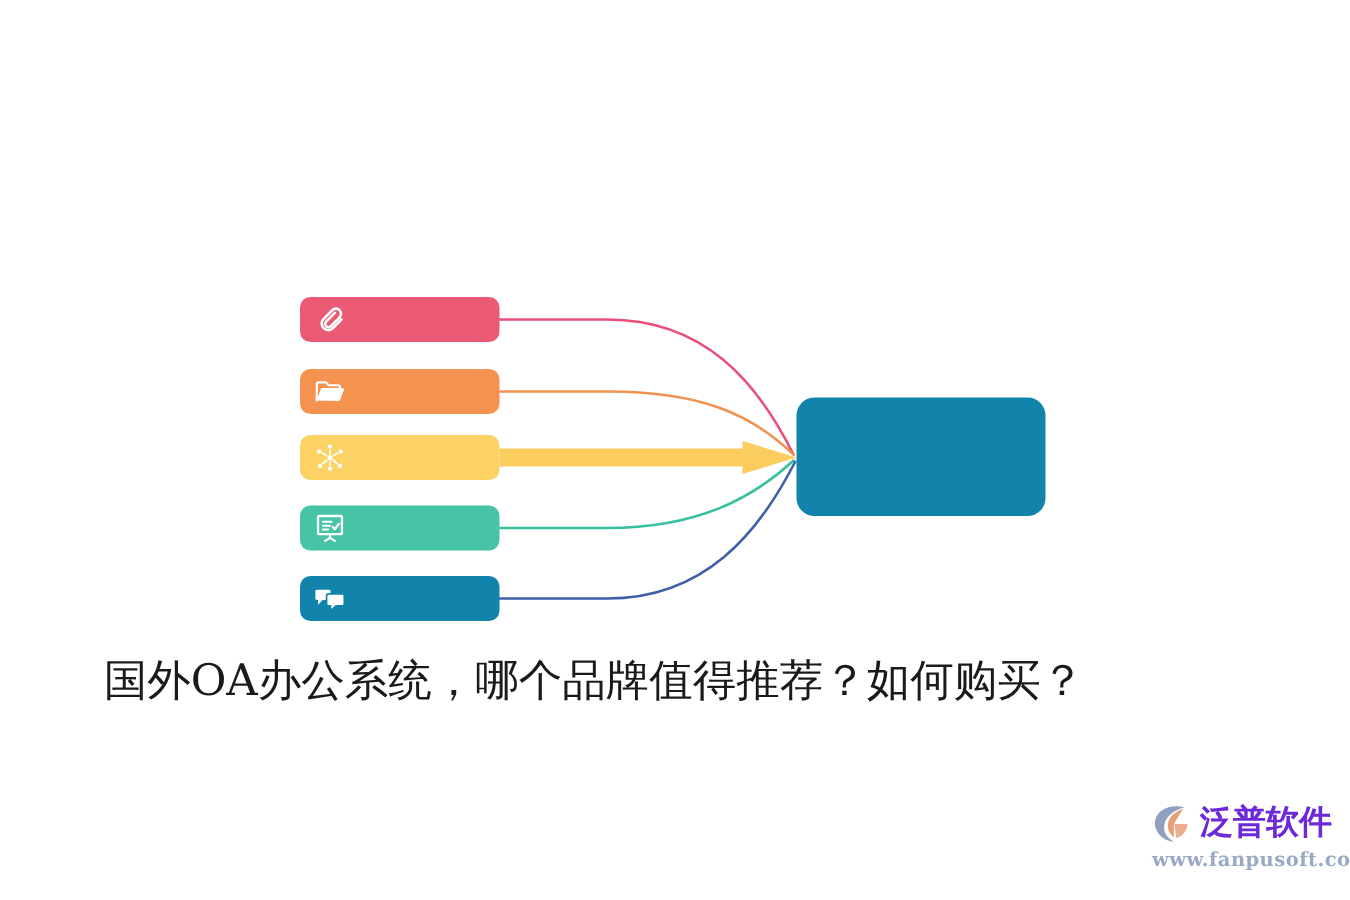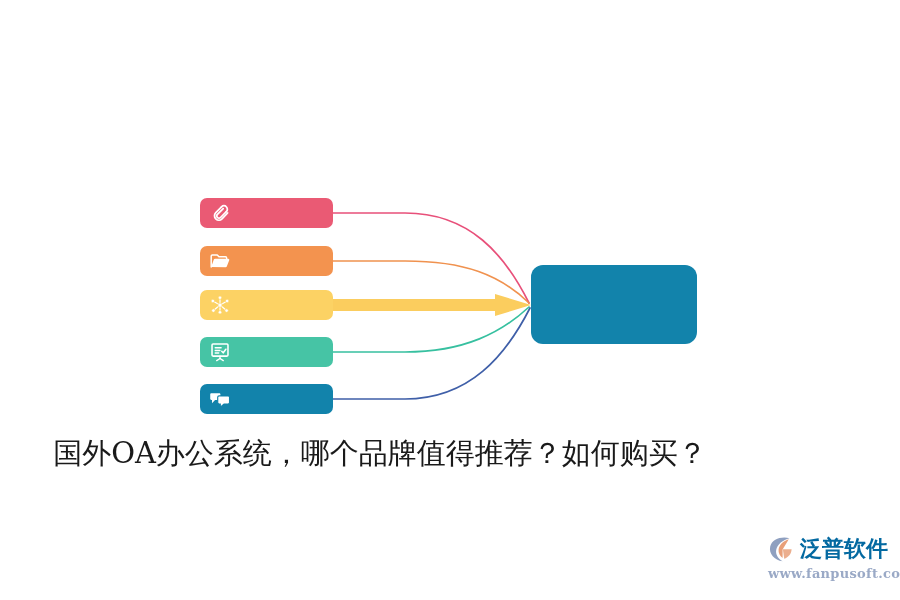--- a/index.html
+++ b/index.html
@@ -54,21 +54,21 @@
     left: 531px;
     top: 265px;
     width: 166px;
     height: 79px;
     border-radius: 12px;
   }
 
   
   #caption {
     position: absolute;
-    left: 0;
+    left: 16px;
     top: 433px;
     width: 760px;
     text-align: center;
     font-family: "DejaVu Serif", "Liberation Serif", serif;
     font-size: 29px;
     line-height: 40px;
     color: #1a1a1a;
     letter-spacing: 0px;
     white-space: nowrap;
   }
@@ -89,21 +89,21 @@
   #wm-mark {
     width: 30px;
     height: 28px;
     flex: 0 0 auto;
     margin-right: 2px;
   }
   #wm-name {
     font-family: "DejaVu Sans", "Liberation Sans", sans-serif;
     font-size: 22px;
     font-weight: bold;
-    color: #0369a1;
+    color: #6d28d9;
     line-height: 28px;
     white-space: nowrap;
   }
   #wm-url {
     font-family: "DejaVu Serif", "Liberation Serif", serif;
     font-size: 13px;
     font-weight: bold;
     color: #9aa9c6;
     line-height: 16px;
     margin-top: 1px;

